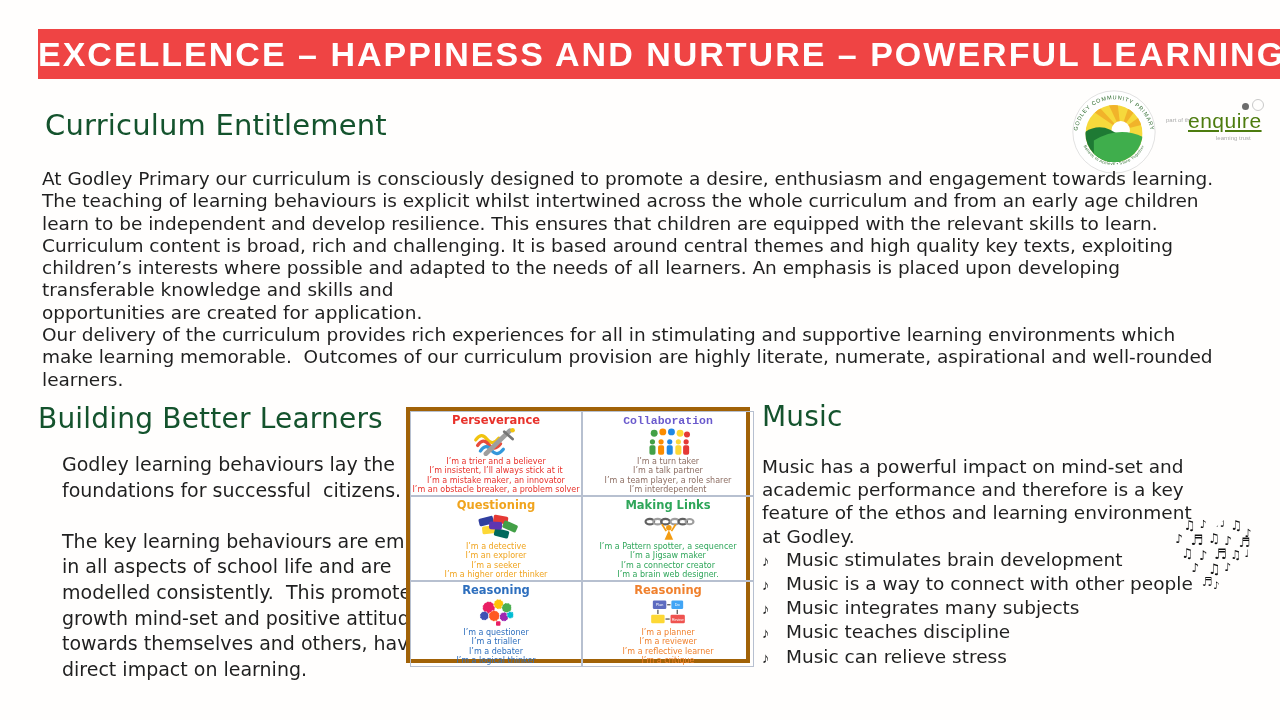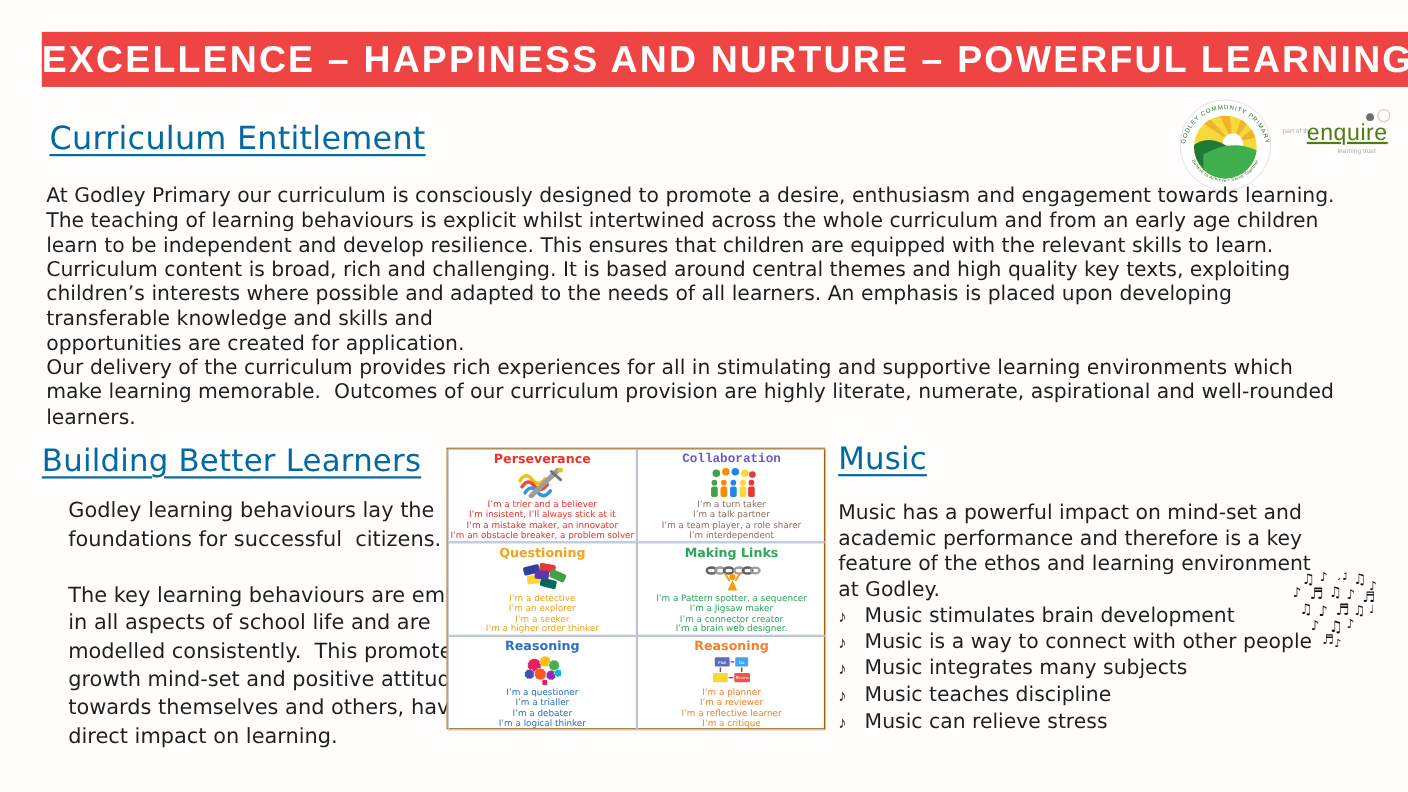--- a/index.html
+++ b/index.html
@@ -14,44 +14,44 @@
     position:absolute;left:38px;top:29px;right:0;height:50px;
     background:#ef4444;display:flex;align-items:center;
   }
   .banner span{
     display:block;width:100%;text-align:center;
     color:#ffffff;font-size:34px;font-weight:bold;letter-spacing:2px;
     white-space:nowrap;
   }
   
   .h-title{
-    position:absolute;margin:0;font-weight:normal;color:#0369a1;
+    position:absolute;margin:0;font-weight:normal;color:#14532d;
     font-size:29px;letter-spacing:0.2px;
-    text-decoration:underline;text-decoration-thickness:2px;text-underline-offset:5px;
+    text-decoration-thickness:2px;text-underline-offset:5px;
     white-space:pre;font-family:"DejaVu Sans",sans-serif;
   }
   #curr-title{left:45px;top:108px;}
   #build-title{left:38px;top:402px;font-size:28px;}
   #music-title{left:762px;top:400px;font-size:28px;}
   
   .tline{white-space:pre;font-family:"DejaVu Sans",sans-serif;}
   .para{position:absolute;left:42px;top:168px;font-size:18.5px;}
   .para .tline{min-height:22.3px;line-height:22.3px;}
   .build-body{position:absolute;left:38px;top:452px;font-size:19px;}
   .build-body .tline{min-height:25.6px;line-height:25.6px;margin-left:24px;}
   .music-body{position:absolute;left:762px;top:455px;font-size:18.5px;}
   .music-body .tline{min-height:23.2px;line-height:23.2px;}
   .bullet-row{display:flex;align-items:baseline;min-height:23.2px;line-height:23.2px;}
   .bullet-row .note{width:24px;font-size:15px;color:#222;flex:0 0 24px;}
   .bullet-row .btext{white-space:pre;font-family:"DejaVu Sans",sans-serif;}
   
   .grid{
     position:absolute;left:406px;top:407px;width:344px;height:256px;
     display:grid;grid-template-columns:172px 172px;grid-template-rows:85px 85px 86px;
-    border:1px solid #a16207;box-sizing:border-box;background:#ffffff;
+    border:4px solid #a16207;box-sizing:border-box;background:#ffffff;
   }
   .cell{
     border:0.5px solid #b7c0d0;box-sizing:border-box;
     display:flex;flex-direction:column;align-items:center;padding-top:2px;
     overflow:hidden;
   }
   .cell-title{font-size:11.5px;font-weight:bold;line-height:13px;font-family:"DejaVu Sans",sans-serif;}
   .cell-icon{height:30px;margin:1px 0;}
   .cell-line{font-size:8px;line-height:9.6px;white-space:pre;text-align:center;font-family:"DejaVu Sans",sans-serif;}
   .c-red{color:#E8322B;} .c-purple{color:#6A5ACD;font-family:Liberation Mono, monospace;} .c-brown{color:#8D6E63;}

